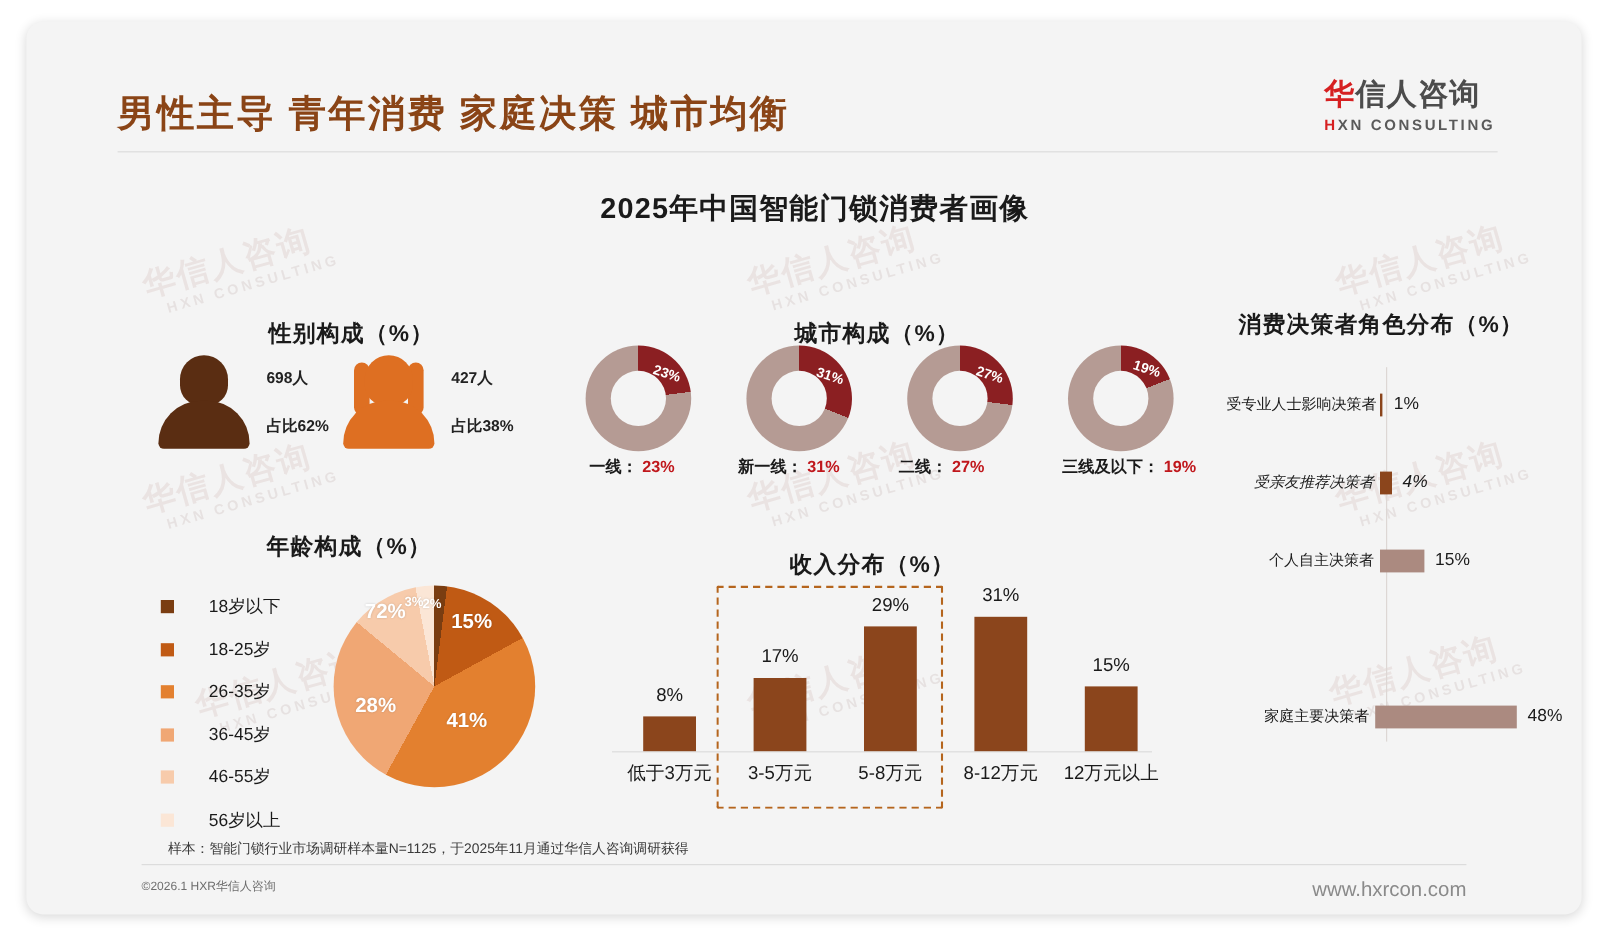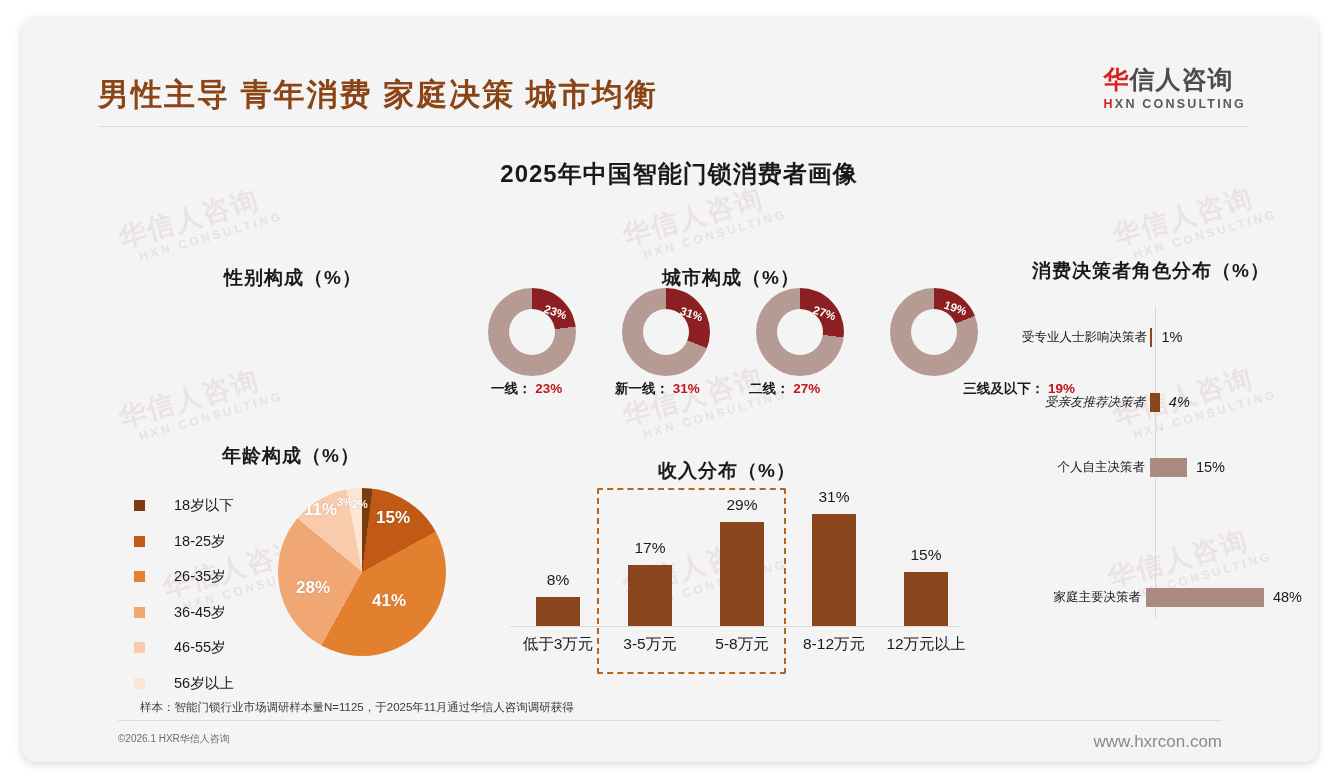--- a/index.html
+++ b/index.html
@@ -168,20 +168,37 @@
     <div class="logo">
       <div class="logo-cn"><span class="hx">华</span><span>信人咨询</span></div>
       <div class="logo-en"><span class="hx">H</span><span>XN CONSULTING</span></div>
     </div>
   </div>
   <div class="hr-top"></div>
 
   <div class="main-title"><span>2025年中国智能门锁消费者画像</span></div>
 
   <div class="sec-title" style="left:202px;top:247px;">性别构成（%）</div>
+  <div class="gender-wrap">
+    <div class="g-person" style="left:14px;">
+      <div class="g-head" style="background:#5a2d12;"></div>
+      <div class="g-body" style="background:#5a2d12;"></div>
+    </div>
+    <div class="g-text" style="left:104px;top:46px;">698人</div>
+    <div class="g-text" style="left:104px;top:86px;">占比62%</div>
+
+    <div class="g-person" style="left:168px;">
+      <div class="g-hair-l" style="background:#de6f22;"></div>
+      <div class="g-hair-r" style="background:#de6f22;"></div>
+      <div class="g-head" style="background:#de6f22;"></div>
+      <div class="g-body" style="background:#de6f22;"></div>
+    </div>
+    <div class="g-text" style="left:258px;top:46px;">427人</div>
+    <div class="g-text" style="left:258px;top:86px;">占比38%</div>
+  </div>
 
   <div class="sec-title" style="left:640px;top:247px;">城市构成（%）</div>
   <div class="city-wrap">
     <div class="donut" id="donut0" style="left: 14px; top: 0px; background: conic-gradient(rgb(139, 31, 34) 0deg, rgb(139, 31, 34) 82.8deg, rgb(181, 155, 148) 82.8deg, rgb(181, 155, 148) 360deg);">
       <div class="donut-hole"></div>
       <div class="donut-pct" style="left:56px;top:18px;">23%</div>
     </div>
     <div class="donut-label" style="left:58px;"><span>一线：</span> <b>23%</b></div>
 
     <div class="donut" id="donut1" style="left: 148px; top: 0px; background: conic-gradient(rgb(139, 31, 34) 0deg, rgb(139, 31, 34) 111.6deg, rgb(181, 155, 148) 111.6deg, rgb(181, 155, 148) 360deg);">
@@ -193,21 +210,21 @@
     <div class="donut" id="donut2" style="left: 282px; top: 0px; background: conic-gradient(rgb(139, 31, 34) 0deg, rgb(139, 31, 34) 97.2deg, rgb(181, 155, 148) 97.2deg, rgb(181, 155, 148) 360deg);">
       <div class="donut-hole"></div>
       <div class="donut-pct" style="left:57px;top:19px;">27%</div>
     </div>
     <div class="donut-label" style="left:316px;"><span>二线：</span> <b>27%</b></div>
 
     <div class="donut" id="donut3" style="left: 416px; top: 0px; background: conic-gradient(rgb(139, 31, 34) 0deg, rgb(139, 31, 34) 68.4deg, rgb(181, 155, 148) 68.4deg, rgb(181, 155, 148) 360deg);">
       <div class="donut-hole"></div>
       <div class="donut-pct" style="left:54px;top:14px;">19%</div>
     </div>
-    <div class="donut-label" style="left:472px;text-align:right;"><span>三线及以下：</span> <b>19%</b></div>
+    <div class="donut-label" style="left:452px;"><span>三线及以下：</span> <b>19%</b></div>
   </div>
 
   <div class="sec-title" style="left:200px;top:425px;">年龄构成（%）</div>
   <div class="age-wrap">
     <div class="legend">
       <div class="legend-row">
           <span class="legend-sw" id="sw0" style="background: rgb(122, 61, 17);"></span>
           <span class="legend-lb">18岁以下</span>
         </div>
       <div class="legend-row">
@@ -228,21 +245,21 @@
         </div>
       <div class="legend-row">
           <span class="legend-sw" id="sw5" style="background: rgb(251, 230, 214);"></span>
           <span class="legend-lb">56岁以上</span>
         </div>
     </div>
     <div class="pie" id="agepie" style="background: conic-gradient(rgb(122, 61, 17) 0deg, rgb(122, 61, 17) 7.2deg, rgb(192, 90, 20) 7.2deg, rgb(192, 90, 20) 61.2deg, rgb(227, 128, 47) 61.2deg, rgb(227, 128, 47) 208.8deg, rgb(240, 167, 116) 208.8deg, rgb(240, 167, 116) 309.6deg, rgb(247, 203, 171) 309.6deg, rgb(247, 203, 171) 349.2deg, rgb(251, 230, 214) 349.2deg, rgb(251, 230, 214) 360deg);"></div>
     <div class="pie-lb" style="left:258px;top:70px;">15%</div>
     <div class="pie-lb" style="left:254px;top:153px;">41%</div>
     <div class="pie-lb" style="left:178px;top:140px;">28%</div>
-    <div class="pie-lb" style="left:186px;top:62px;">11%</div>
+    <div class="pie-lb" style="left:186px;top:62px;">72%</div>
     <div class="pie-lb sm" style="left:219px;top:58px;">3%</div>
     <div class="pie-lb sm" style="left:234px;top:60px;">2%</div>
   </div>
 
   <div class="sec-title" style="left:636px;top:440px;">收入分布（%）</div>
   <div class="income-wrap">
     <div class="inc-axis"></div>
     <div class="inc-box" style="left:105px;top:40px;width:185px;height:182px;"></div>
 
     <div class="inc-bar" id="ib0" style="left: 44px; height: 28.8px; background: rgb(139, 69, 28);"></div>

